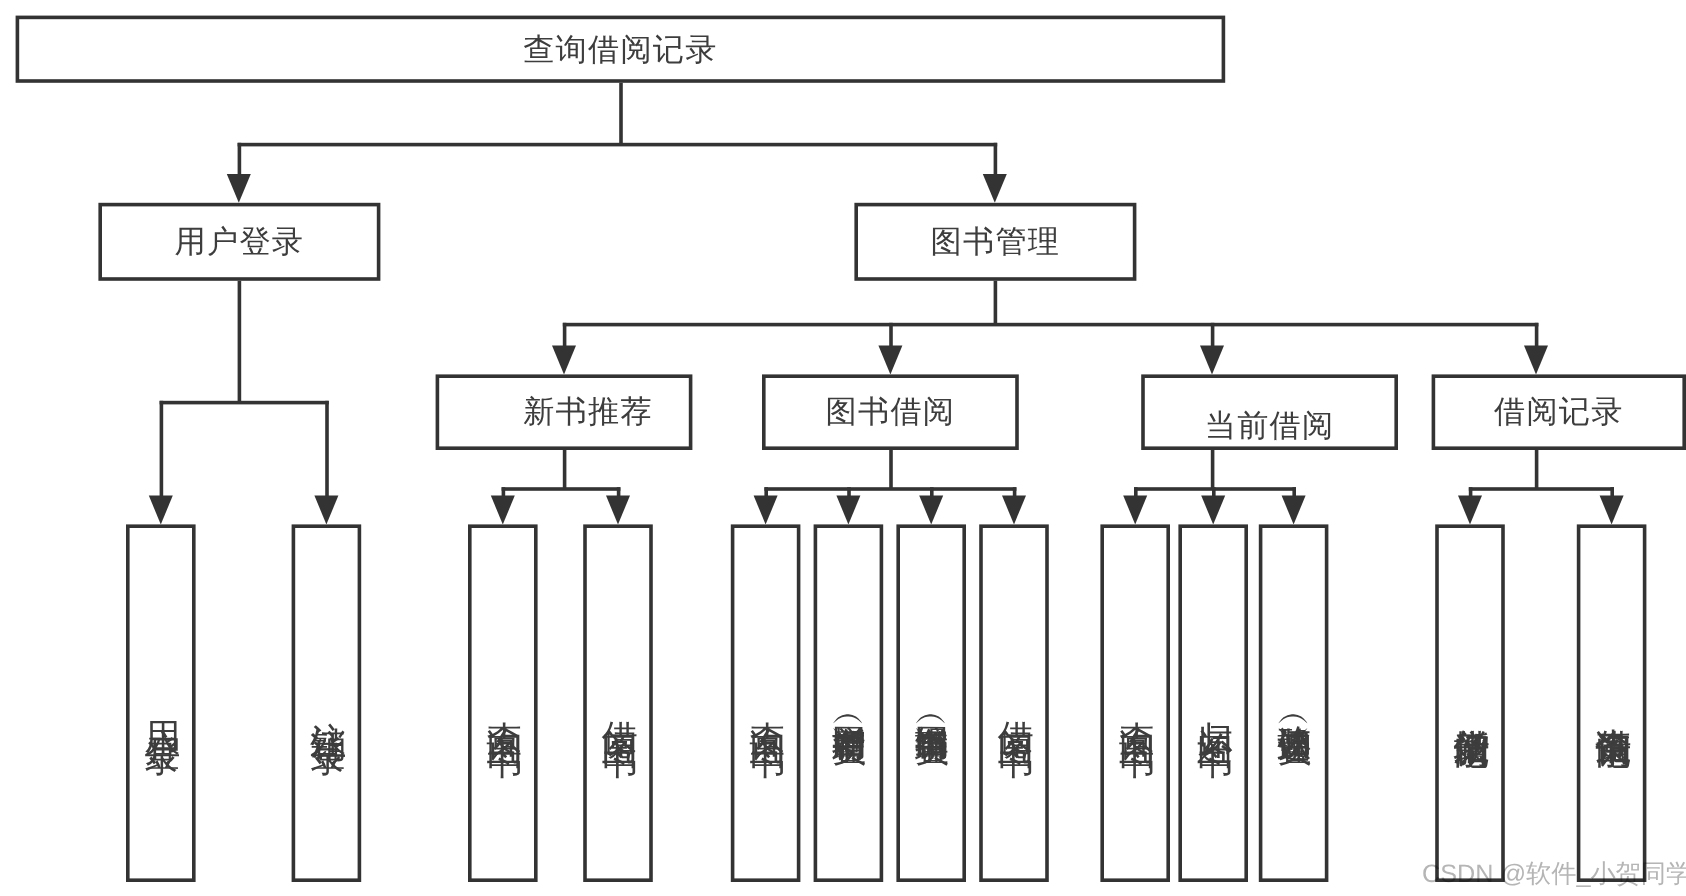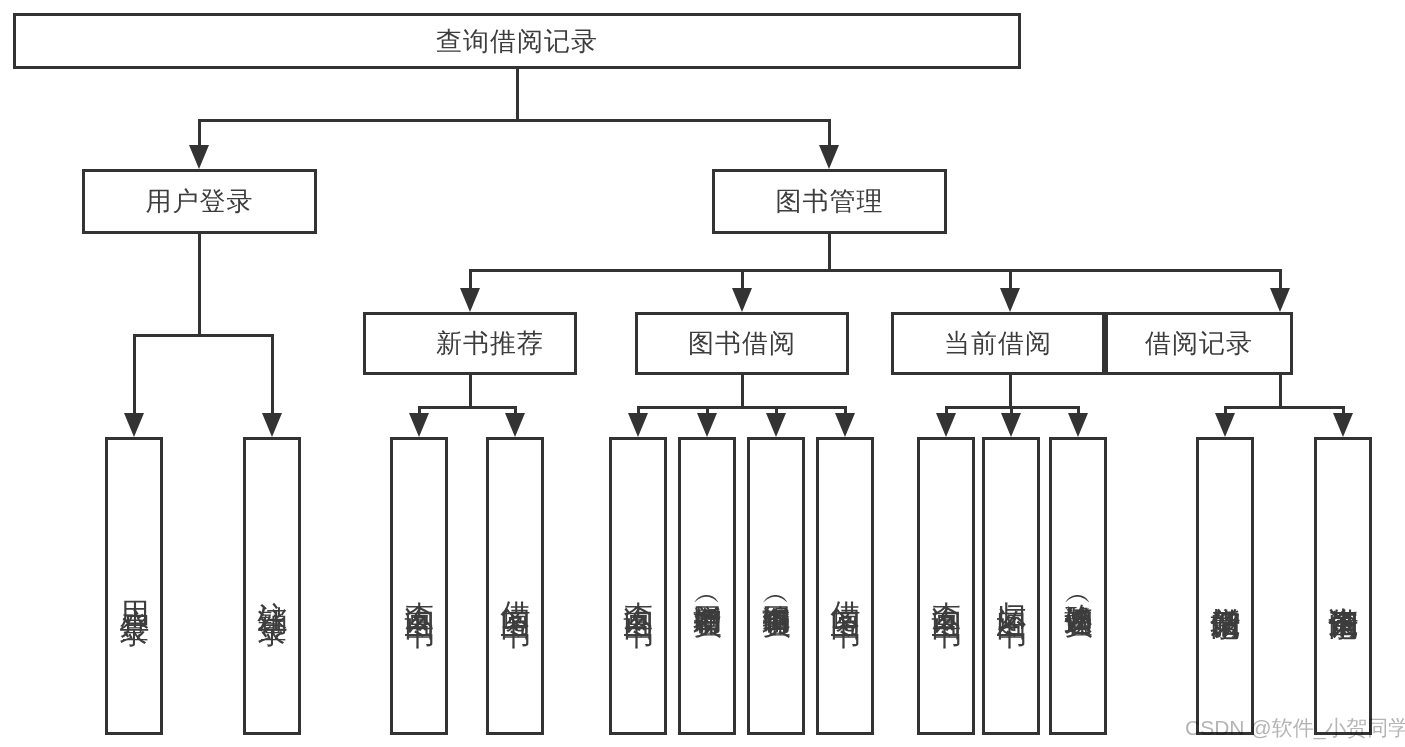--- a/index.html
+++ b/index.html
@@ -96,24 +96,24 @@
   <div class="arr" style="left:1000px; top:288px;"></div>
   <div class="vline" style="left:1279px; top:269px; height:21px;"></div>
   <div class="arr" style="left:1270px; top:288px;"></div>
 
   <div class="node node-h" style="left:363px; top:312px; width:214px; height:63px;padding-left:40px;">
     <span>新书推荐</span>
   </div>
   <div class="node node-h" style="left:635px; top:312px; width:214px; height:63px;text-align:right;">
     <span>图书借阅</span>
   </div>
-  <div class="node node-h" style="left:891px; top:312px; width:214px; height:63px;">
+  <div class="node node-h" style="left:951px; top:312px; width:214px; height:63px;align-items:flex-end;">
     <span>当前借阅</span>
   </div>
-  <div class="node node-h" style="left:1105px; top:312px; width:188px; height:63px;text-align:right;">
+  <div class="node node-h" style="left:1193px; top:312px; width:212px; height:63px;text-align:right;">
     <span>借阅记录</span>
   </div>
 
   <div class="vline" style="left:469px; top:375px; height:33px;"></div>
   <div class="hline" style="left:418px; top:406px; width:99px;"></div>
   <div class="vline" style="left:418px; top:406px; height:10px;"></div>
   <div class="arr" style="left:409px; top:413px;"></div>
   <div class="vline" style="left:514px; top:406px; height:10px;"></div>
   <div class="arr" style="left:505px; top:413px;"></div>
 

